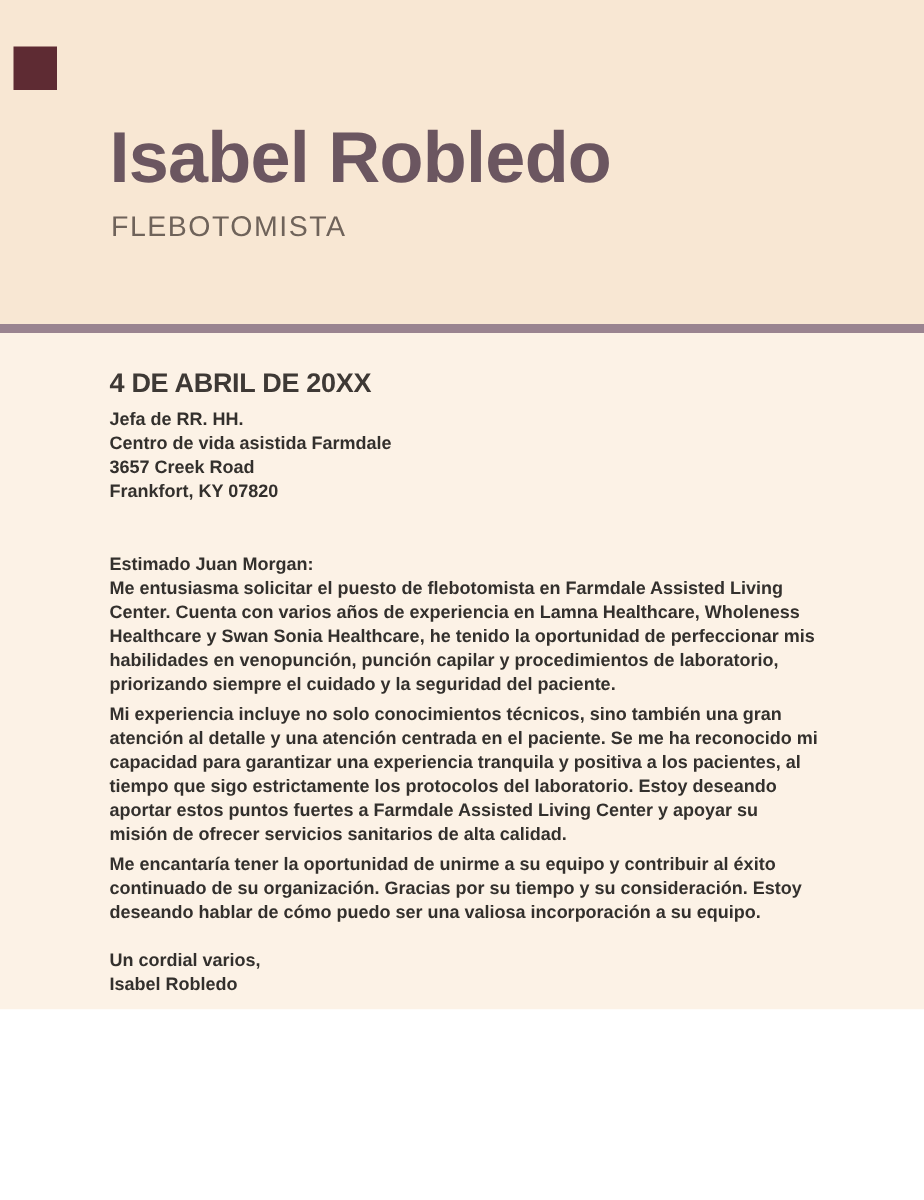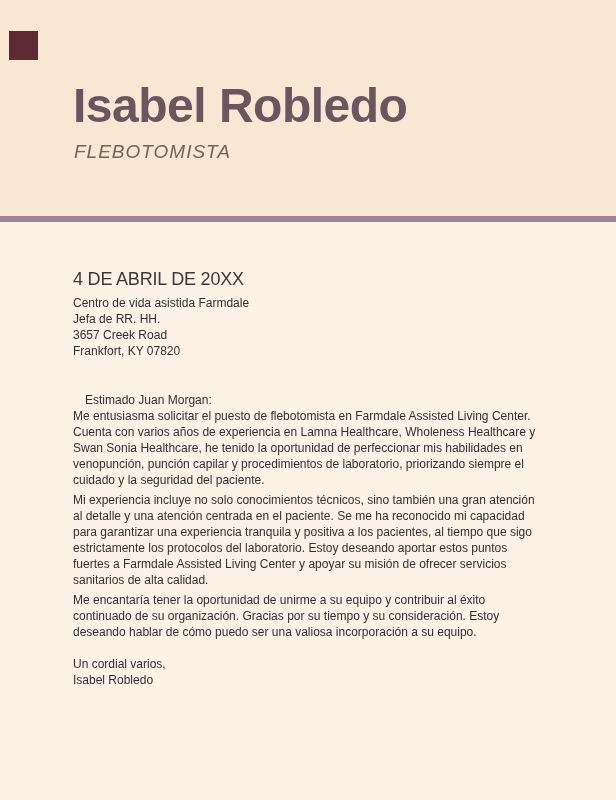--- a/index.html
+++ b/index.html
@@ -3,21 +3,21 @@
 <meta charset="utf-8">
 <style>
   html, body {
     margin: 0;
     padding: 0;
     background: #ffffff;
   }
   .page {
     position: relative;
     width: 616px;
-    height: 800px;
+    height: 673px;
     overflow: hidden;
     font-family: "Liberation Sans", sans-serif;
     background: var(--body-bg, #fcf2e6);
     color: var(--text, #33302d);
   }
   .letter-header {
     position: relative;
     width: 100%;
     height: 216px;
     background: var(--header-bg, #f8e7d3);
@@ -44,44 +44,44 @@
   }
   .applicant-role {
     position: absolute;
     left: 74px;
     top: 140px;
     font-size: 19px;
     line-height: 24px;
     letter-spacing: 1px;
     color: var(--role, #6f635a);
     white-space: nowrap;
-    font-style: italic;
   }
   .divider {
     width: 100%;
     height: 6px;
     background: var(--divider, #9a8490);
   }
   .letter-body {
-    padding: 44px 69px 0 73px;
+    padding: 20px 69px 0 73px;
     font-size: 12px;
     line-height: 16px;
+    font-weight: bold;
   }
   .letter-date {
     font-size: 18px;
     line-height: 26px;
     letter-spacing: -0.2px;
     color: var(--date, #3e3935);
     margin-bottom: 3px;
     white-space: nowrap;
   }
   .recipient-address { margin: 0; }
   .address-line { white-space: nowrap; }
   .greeting {
-    margin: 33px 0 0 12px;
+    margin: 33px 0 0 0;
   }
   .paragraphs { }
   .para {
     margin: 0 0 4px 0;
     max-width: 474px;
   }
   .closing {
     margin-top: 16px;
   }
   .closing-line { white-space: nowrap; }
@@ -97,22 +97,22 @@
     <div class="applicant-role">FLEBOTOMISTA</div>
   </header>
 
   <div class="divider"></div>
 
   <main class="letter-body">
 
     <div class="letter-date">4 DE ABRIL DE 20XX</div>
 
     <div class="recipient-address">
+      <div class="address-line">Jefa de RR. HH.</div>
       <div class="address-line">Centro de vida asistida Farmdale</div>
-      <div class="address-line">Jefa de RR. HH.</div>
       <div class="address-line">3657 Creek Road</div>
       <div class="address-line">Frankfort, KY 07820</div>
     </div>
 
     <p class="greeting">Estimado Juan Morgan:</p>
 
     <div class="paragraphs">
       <p class="para">Me entusiasma solicitar el puesto de flebotomista en Farmdale Assisted Living Center. Cuenta con varios años de experiencia en Lamna Healthcare, Wholeness Healthcare y Swan Sonia Healthcare, he tenido la oportunidad de perfeccionar mis habilidades en venopunción, punción capilar y procedimientos de laboratorio, priorizando siempre el cuidado y la seguridad del paciente.</p>
       <p class="para">Mi experiencia incluye no solo conocimientos técnicos, sino también una gran atención al detalle y una atención centrada en el paciente. Se me ha reconocido mi capacidad para garantizar una experiencia tranquila y positiva a los pacientes, al tiempo que sigo estrictamente los protocolos del laboratorio. Estoy deseando aportar estos puntos fuertes a Farmdale Assisted Living Center y apoyar su misión de ofrecer servicios sanitarios de alta calidad.</p>
       <p class="para">Me encantaría tener la oportunidad de unirme a su equipo y contribuir al éxito continuado de su organización. Gracias por su tiempo y su consideración. Estoy deseando hablar de cómo puedo ser una valiosa incorporación a su equipo.</p>

